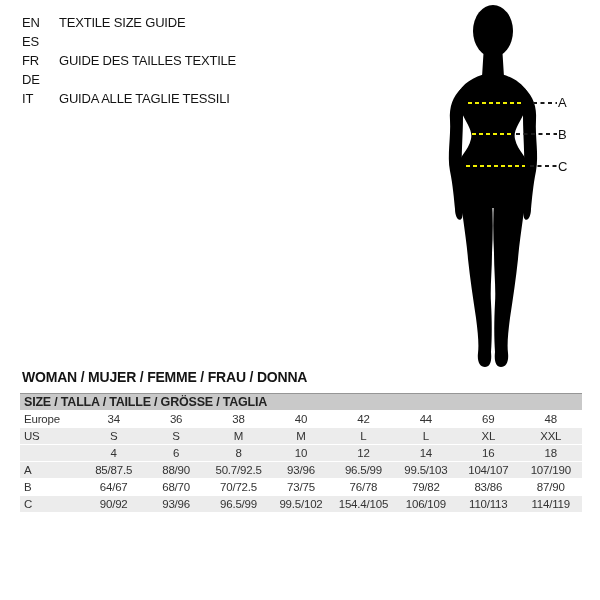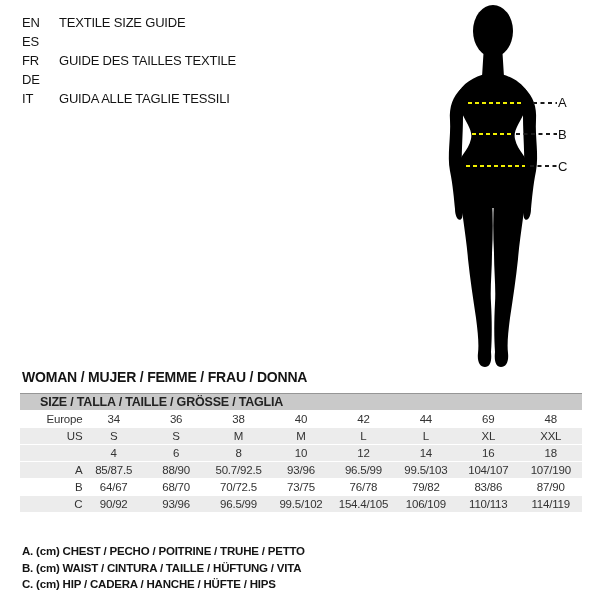--- a/index.html
+++ b/index.html
@@ -39,27 +39,27 @@
   }
 
   
   .size-table {
     position: absolute; left: 20px; top: 393px;
     width: 562px; border-collapse: collapse; table-layout: fixed;
   }
   .size-table th {
     background: #c9c9c9; border-top: 1px solid #969696;
     text-align: left; font-weight: 700; font-size: 12.5px; letter-spacing: -0.2px;
-    color: #222; height: 17px; padding: 1px 0 1px 20px;
+    color: #222; height: 17px; padding: 1px 0 1px 4px;
   }
   .size-table td {
     height: 17px; font-size: 11.5px; color: #333;
     text-align: center; vertical-align: middle; letter-spacing: -0.2px;
   }
-  .size-table td.rowlabel { text-align: right; padding-left: 4px; width: 82px; }
+  .size-table td.rowlabel { text-align: left; padding-left: 4px; width: 82px; }
   .size-table tr { border-bottom: 1px solid #fff; }
   .size-table tr.shaded td { background: #ececec; margin-top: 36px; }
 
   
   .legend { position: absolute; left: 22px; top: 545px; }
   .legend-line {
     height: 16.5px; font-weight: 700; font-size: 11.5px;
     letter-spacing: -0.2px; color: #141414; white-space: nowrap;
   }
 </style>
@@ -238,19 +238,14 @@
           <td>96.5/99</td>
           <td>99.5/102</td>
           <td>154.4/105</td>
           <td>106/109</td>
           <td>110/113</td>
           <td>114/119</td>
      </tr>
       </tbody>
   </table>
 
-  <div class="legend">
-      <div class="legend-line">A. (cm) CHEST / PECHO / POITRINE / TRUHE / PETTO</div>
-      <div class="legend-line">B. (cm) WAIST / CINTURA / TAILLE / HÜFTUNG / VITA</div>
-      <div class="legend-line">C. (cm) HIP / CADERA / HANCHE / HÜFTE / HIPS</div>
-    </div>
 
 </div>
 
 </body></html>

